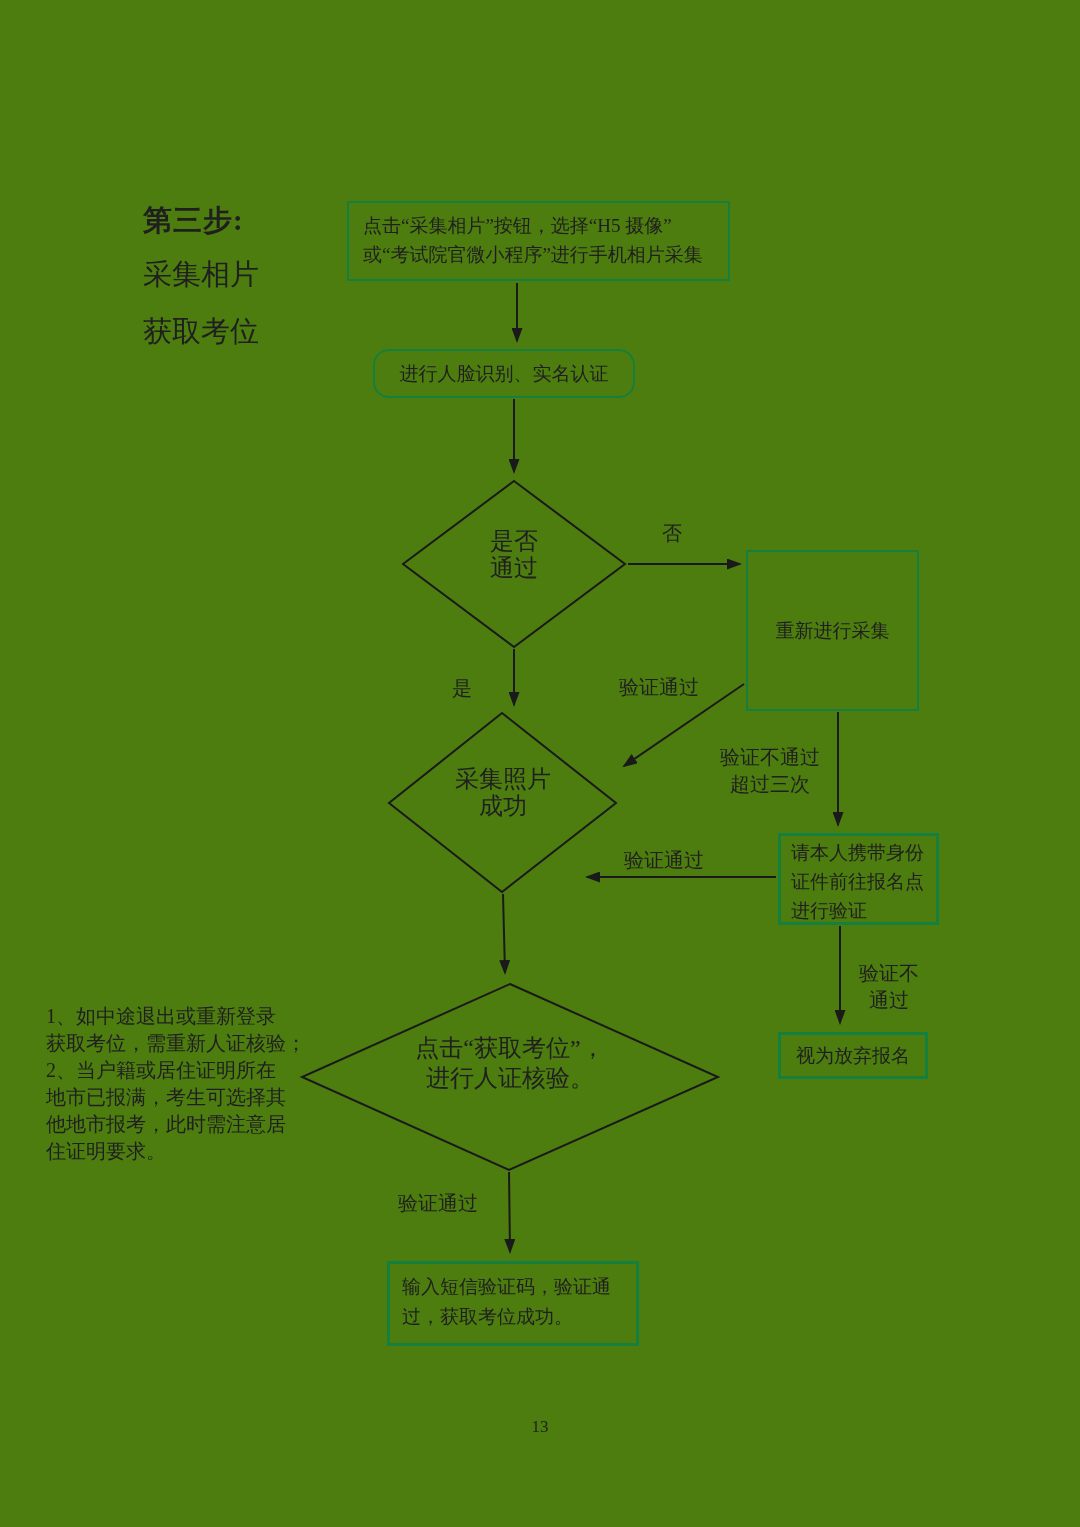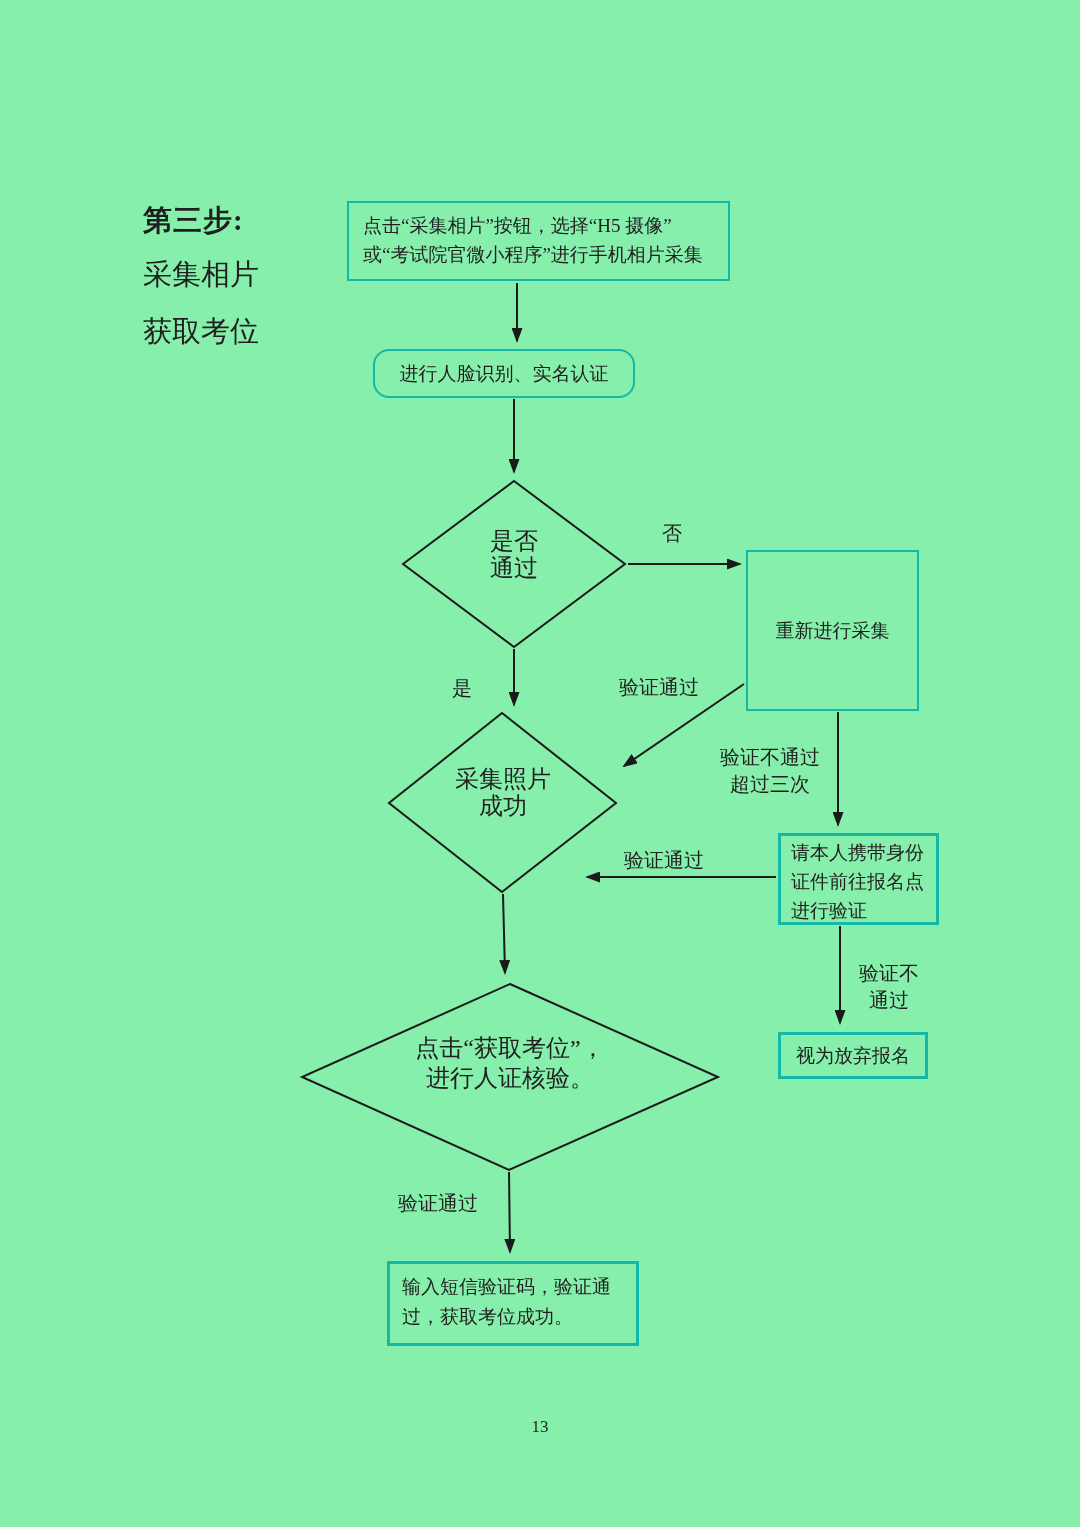--- a/index.html
+++ b/index.html
@@ -1,25 +1,25 @@
 <!DOCTYPE html>
 <html><head>
 <meta charset="utf-8">
 <style>
   html,body { margin:0; padding:0; background:#ffffff; }
   .page {
     position:relative; width:1080px; height:1527px;
-    background:#86efac; color:#1f1f1f;
+    background:#4d7c0f; color:#1f1f1f;
     font-family:"Liberation Serif","DejaVu Serif",serif;
     overflow:hidden;
   }
   svg.canvas { position:absolute; left:0; top:0; }
   .node {
     position:absolute; box-sizing:border-box;
-    border:2px solid #14b8a6; background:transparent;
+    border:2px solid #15803d; background:transparent;
     font-size:19px; line-height:29px;
   }
   .node.thick { border-width:3px; }
   .node.flexcenter { display:flex; flex-direction:column; align-items:center; justify-content:center; text-align:center; }
   .dlabel { position:absolute; text-align:center; font-size:24px; line-height:27px; }
   .elabel { position:absolute; text-align:center; font-size:20px; line-height:24px; }
   .title1 { position:absolute; left:143px; top:201px; font-size:29px; font-weight:bold; letter-spacing:1px; }
   .title2 { position:absolute; left:143px; top:255px; font-size:29px; }
   .title3 { position:absolute; left:143px; top:312px; font-size:29px; }
   .notes { position:absolute; left:46px; top:1003px; width:262px; font-size:20px; line-height:27px; }
@@ -107,16 +107,24 @@
     <div>验证不通过</div>
     <div>超过三次</div>
   </div>
   <div class="elabel" style="left:618px; top:848px; width:92px;">验证通过</div>
   <div class="elabel" style="left:845px; top:960px; width:88px; line-height:27px;">
     <div>验证不</div>
     <div>通过</div>
   </div>
   <div class="elabel" style="left:392px; top:1191px; width:92px;">验证通过</div>
 
+  <div class="notes">
+    <div>1、如中途退出或重新登录</div>
+    <div>获取考位，需重新人证核验；</div>
+    <div>2、当户籍或居住证明所在</div>
+    <div>地市已报满，考生可选择其</div>
+    <div>他地市报考，此时需注意居</div>
+    <div>住证明要求。</div>
+  </div>
 
   <div class="pagenum">13</div>
 
 </div>
 
 </body></html>

